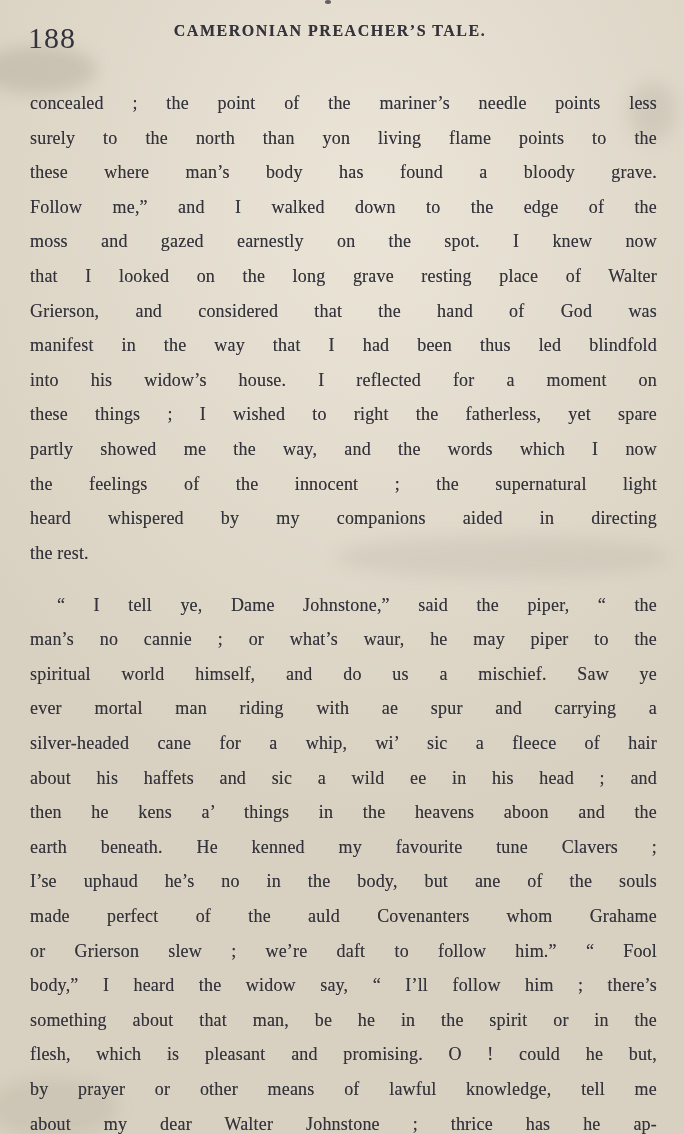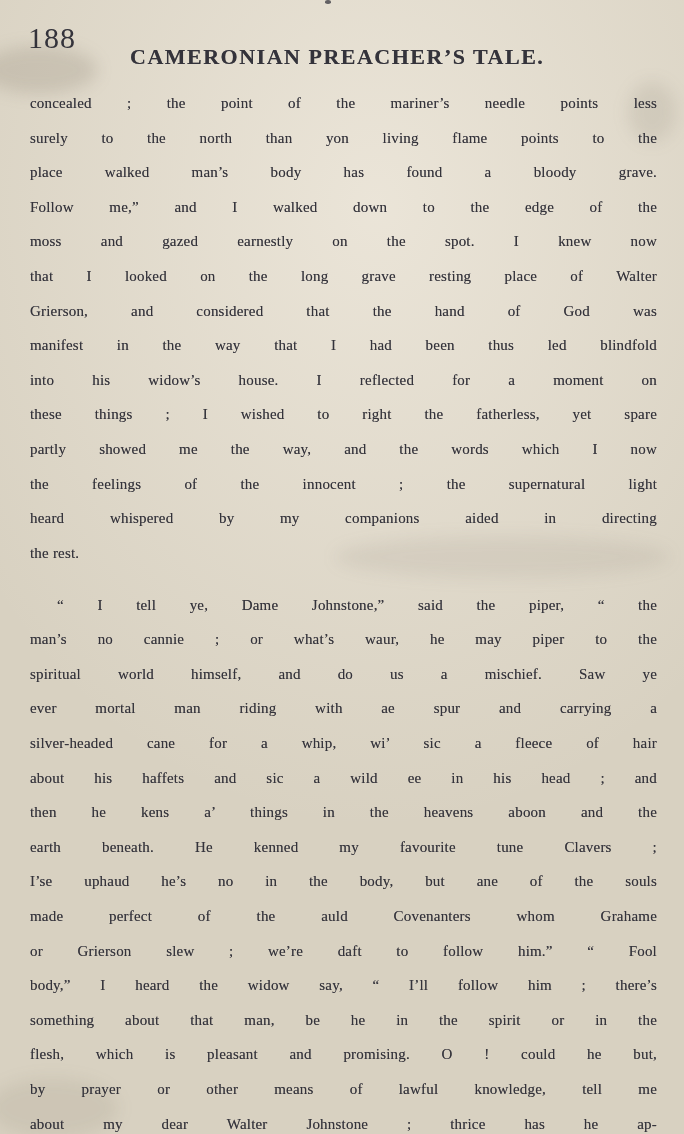--- a/index.html
+++ b/index.html
@@ -24,31 +24,31 @@
   .s4 { left: -12px; top: 1078px; width: 130px; height: 60px; background: rgba(110,100,82,0.10); }
   .speck {
     position: absolute; left: 325px; top: 0; width: 6px; height: 4px;
     background: #4b4a50; border-radius: 45%; opacity: 0.85;
   }
   .pagenum {
     position: absolute; left: 28px; top: 21px;
     font-size: 30px; letter-spacing: 1px;
   }
   .running-title {
-    position: absolute; left: 130px; top: 44px; width: 400px;
-    text-align: center; font-size: 22px; font-weight: bold;
+    position: absolute; left: 130px; top: 22px; width: 400px;
+    text-align: center; font-size: 16px; font-weight: bold;
     letter-spacing: 1.5px; white-space: nowrap;
     text-shadow: 0 0 0.5px rgba(40,40,50,0.55);
   }
   .body-text {
     position: absolute; left: 30px; top: 86px; width: 627px;
   }
   .line {
     height: 34.62px; line-height: 34.62px;
-    font-size: 15px; letter-spacing: 0.2px;
+    font-size: 18px; letter-spacing: 0.2px;
     overflow: hidden;
     text-shadow: 0 0 0.5px rgba(40,40,50,0.5);
   }
   .line.just { text-align: justify; text-align-last: justify; }
   .line.indent { text-indent: 27px; margin-top: 17px; }
 </style>
 </head>
 <body>
 
 <div class="page">
@@ -57,21 +57,21 @@
   <div class="smudge s2"></div>
   <div class="smudge s3"></div>
   <div class="smudge s4"></div>
 
   <span class="pagenum">188</span>
   <span class="running-title">CAMERONIAN PREACHER’S TALE.</span>
 
   <main class="body-text">
       <div class="line just">concealed ; the point of the mariner’s needle points less</div>
       <div class="line just">surely to the north than yon living flame points to the</div>
-      <div class="line just">place walked man’s body has found a bloody grave.</div>
+      <div class="line just">these where man’s body has found a bloody grave.</div>
       <div class="line just">Follow me,” and I walked down to the edge of the</div>
       <div class="line just">moss and gazed earnestly on the spot. I knew now</div>
       <div class="line just">that I looked on the long grave resting place of Walter</div>
       <div class="line just">Grierson, and considered that the hand of God was</div>
       <div class="line just">manifest in the way that I had been thus led blindfold</div>
       <div class="line just">into his widow’s house. I reflected for a moment on</div>
       <div class="line just">these things ; I wished to right the fatherless, yet spare</div>
       <div class="line just">partly showed me the way, and the words which I now</div>
       <div class="line just">the feelings of the innocent ; the supernatural light</div>
       <div class="line just">heard whispered by my companions aided in directing</div>

